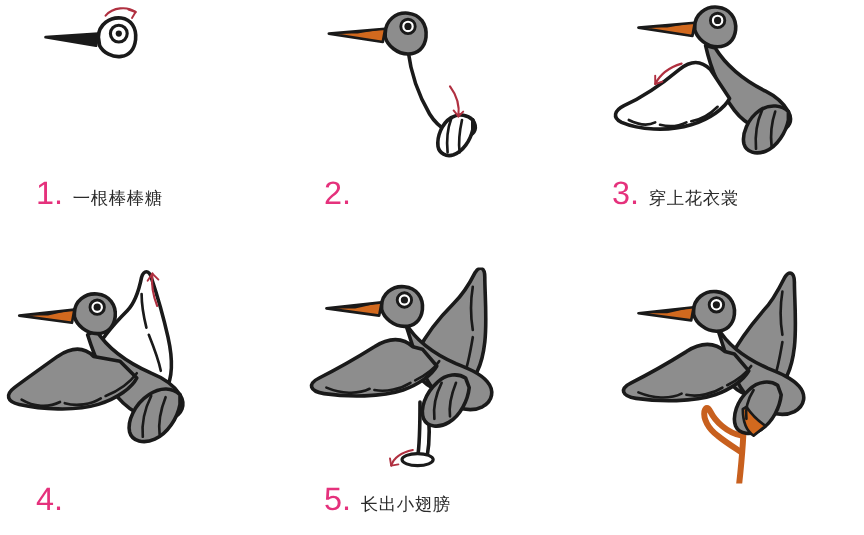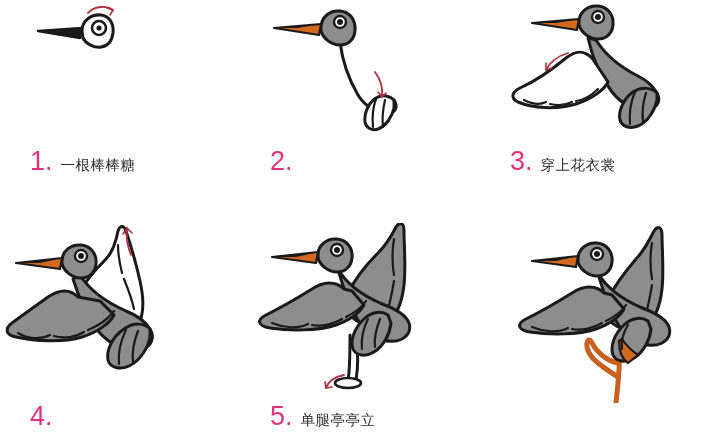--- a/index.html
+++ b/index.html
@@ -200,21 +200,21 @@
           <circle cx="97" cy="27" r="3" fill="#1a1a1a" stroke="none"></circle>
         </g>
         <g fill="none" stroke="#b03040" stroke-width="1.8" stroke-linecap="round">
           <path d="M104,152 C94,154 88,159 86,165"></path>
           <path d="M86,165 L85,159 M86,165 L92,164" stroke-width="1.6"></path>
         </g>
       </svg>
     </div>
     <div class="caption">
       <span class="step-num">5.</span>
-      <span class="step-text">单腿亭亭立</span>
+      <span class="step-text">长出小翅膀</span>
     </div>
   </div>
 
   <div class="panel row2" style="left:480px; top:223px;">
     <div class="art">
       <svg viewBox="0 0 240 180" xmlns="http://www.w3.org/2000/svg">
         <g stroke="#1a1a1a" stroke-width="3" stroke-linecap="round" stroke-linejoin="round">
           <path d="M140,120 C140,140 138,162 136,180" fill="none" stroke="#c8601e" stroke-width="5"></path>
           <path d="M138,140 C126,138 116,128 112,120 C110,116 108,116 107,120 C106,126 110,134 118,140 C124,145 132,150 138,154" fill="none" stroke="#c8601e" stroke-width="5"></path>
           <path d="M128,76 C134,64 144,50 156,36 C164,28 170,16 174,8 C178,2 182,4 182,12 C182,26 184,48 182,66 C180,84 174,98 164,104 C154,110 140,108 130,98 Z" fill="#8d8d8d"></path>

